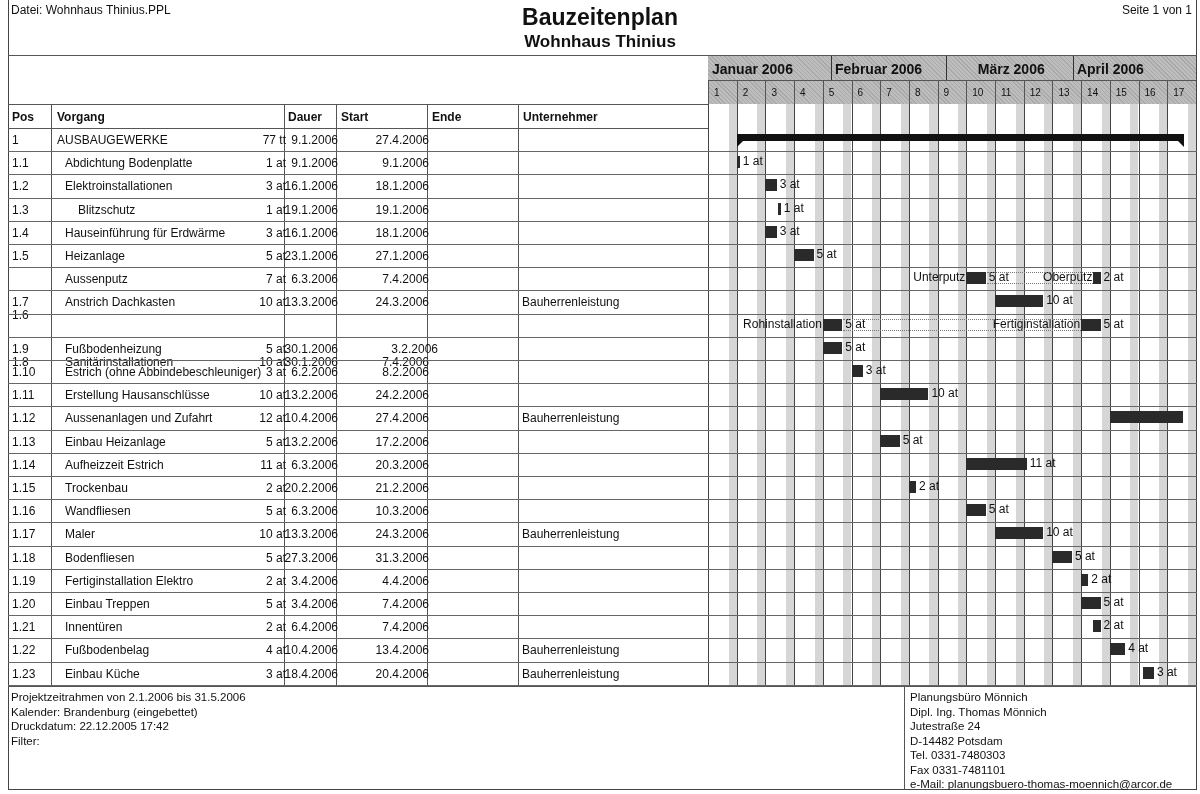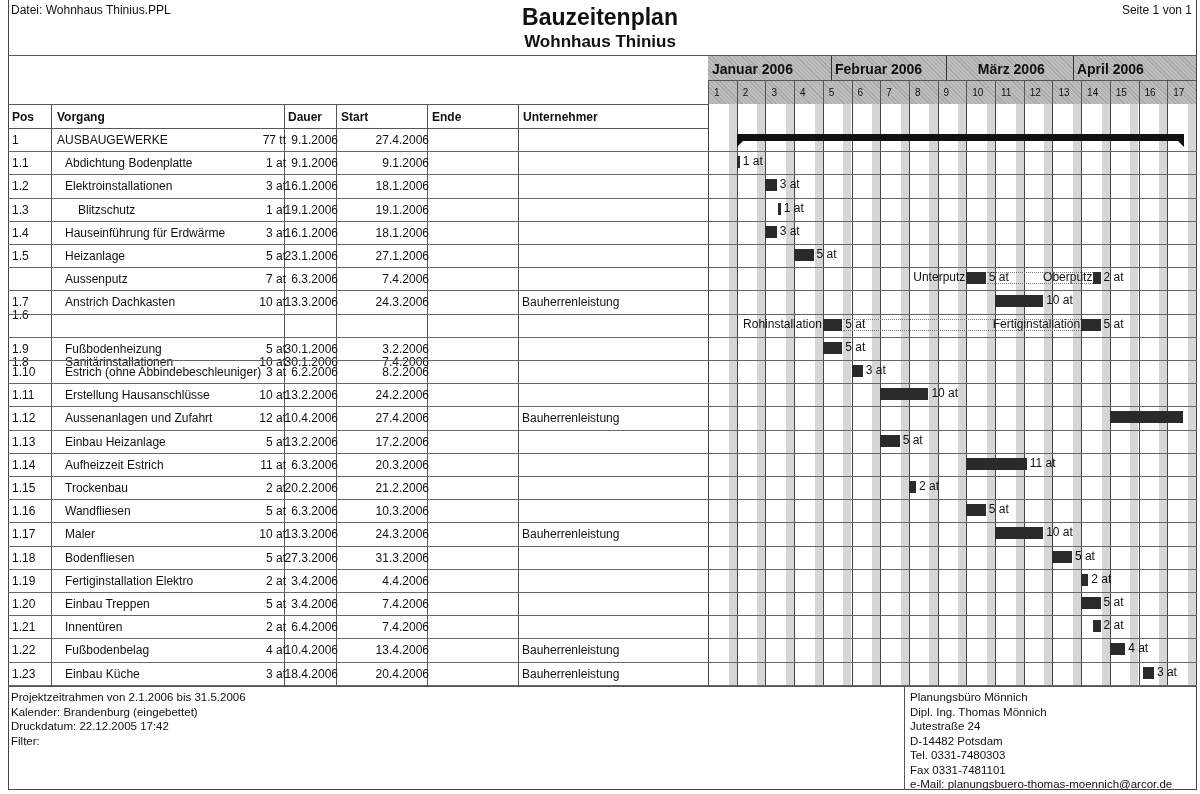--- a/index.html
+++ b/index.html
@@ -129,21 +129,21 @@
       <span class="cell r" style="left: 198px; width: 80px;">10 at</span>
       <span class="cell r" style="left: 250px; width: 80px;">30.1.2006</span>
       <span class="cell r" style="left: 341px; width: 80px;">7.4.2006</span>
       <span class="cell" style="left: 514px;"></span>
     </div>
     <div class="row" style="top: 336.8px;">
       <span class="cell" style="left: 4px;">1.9</span>
       <span class="cell" style="left: 57px;">Fußbodenheizung</span>
       <span class="cell r" style="left: 198px; width: 80px;">5 at</span>
       <span class="cell r" style="left: 250px; width: 80px;">30.1.2006</span>
-      <span class="cell r" style="left: 341px; width: 80px; text-align: right;">3.2.2006</span>
+      <span class="cell r" style="left: 350px; width: 80px; text-align: right;">3.2.2006</span>
       <span class="cell" style="left: 514px;"></span>
     </div>
     <div class="row" style="top: 360px;">
       <span class="cell" style="left: 4px;">1.10</span>
       <span class="cell" style="left: 57px;">Estrich (ohne Abbindebeschleuniger)</span>
       <span class="cell r" style="left: 198px; width: 80px;">3 at</span>
       <span class="cell r" style="left: 250px; width: 80px;">6.2.2006</span>
       <span class="cell r" style="left: 341px; width: 80px;">8.2.2006</span>
       <span class="cell" style="left: 514px;"></span>
     </div>

